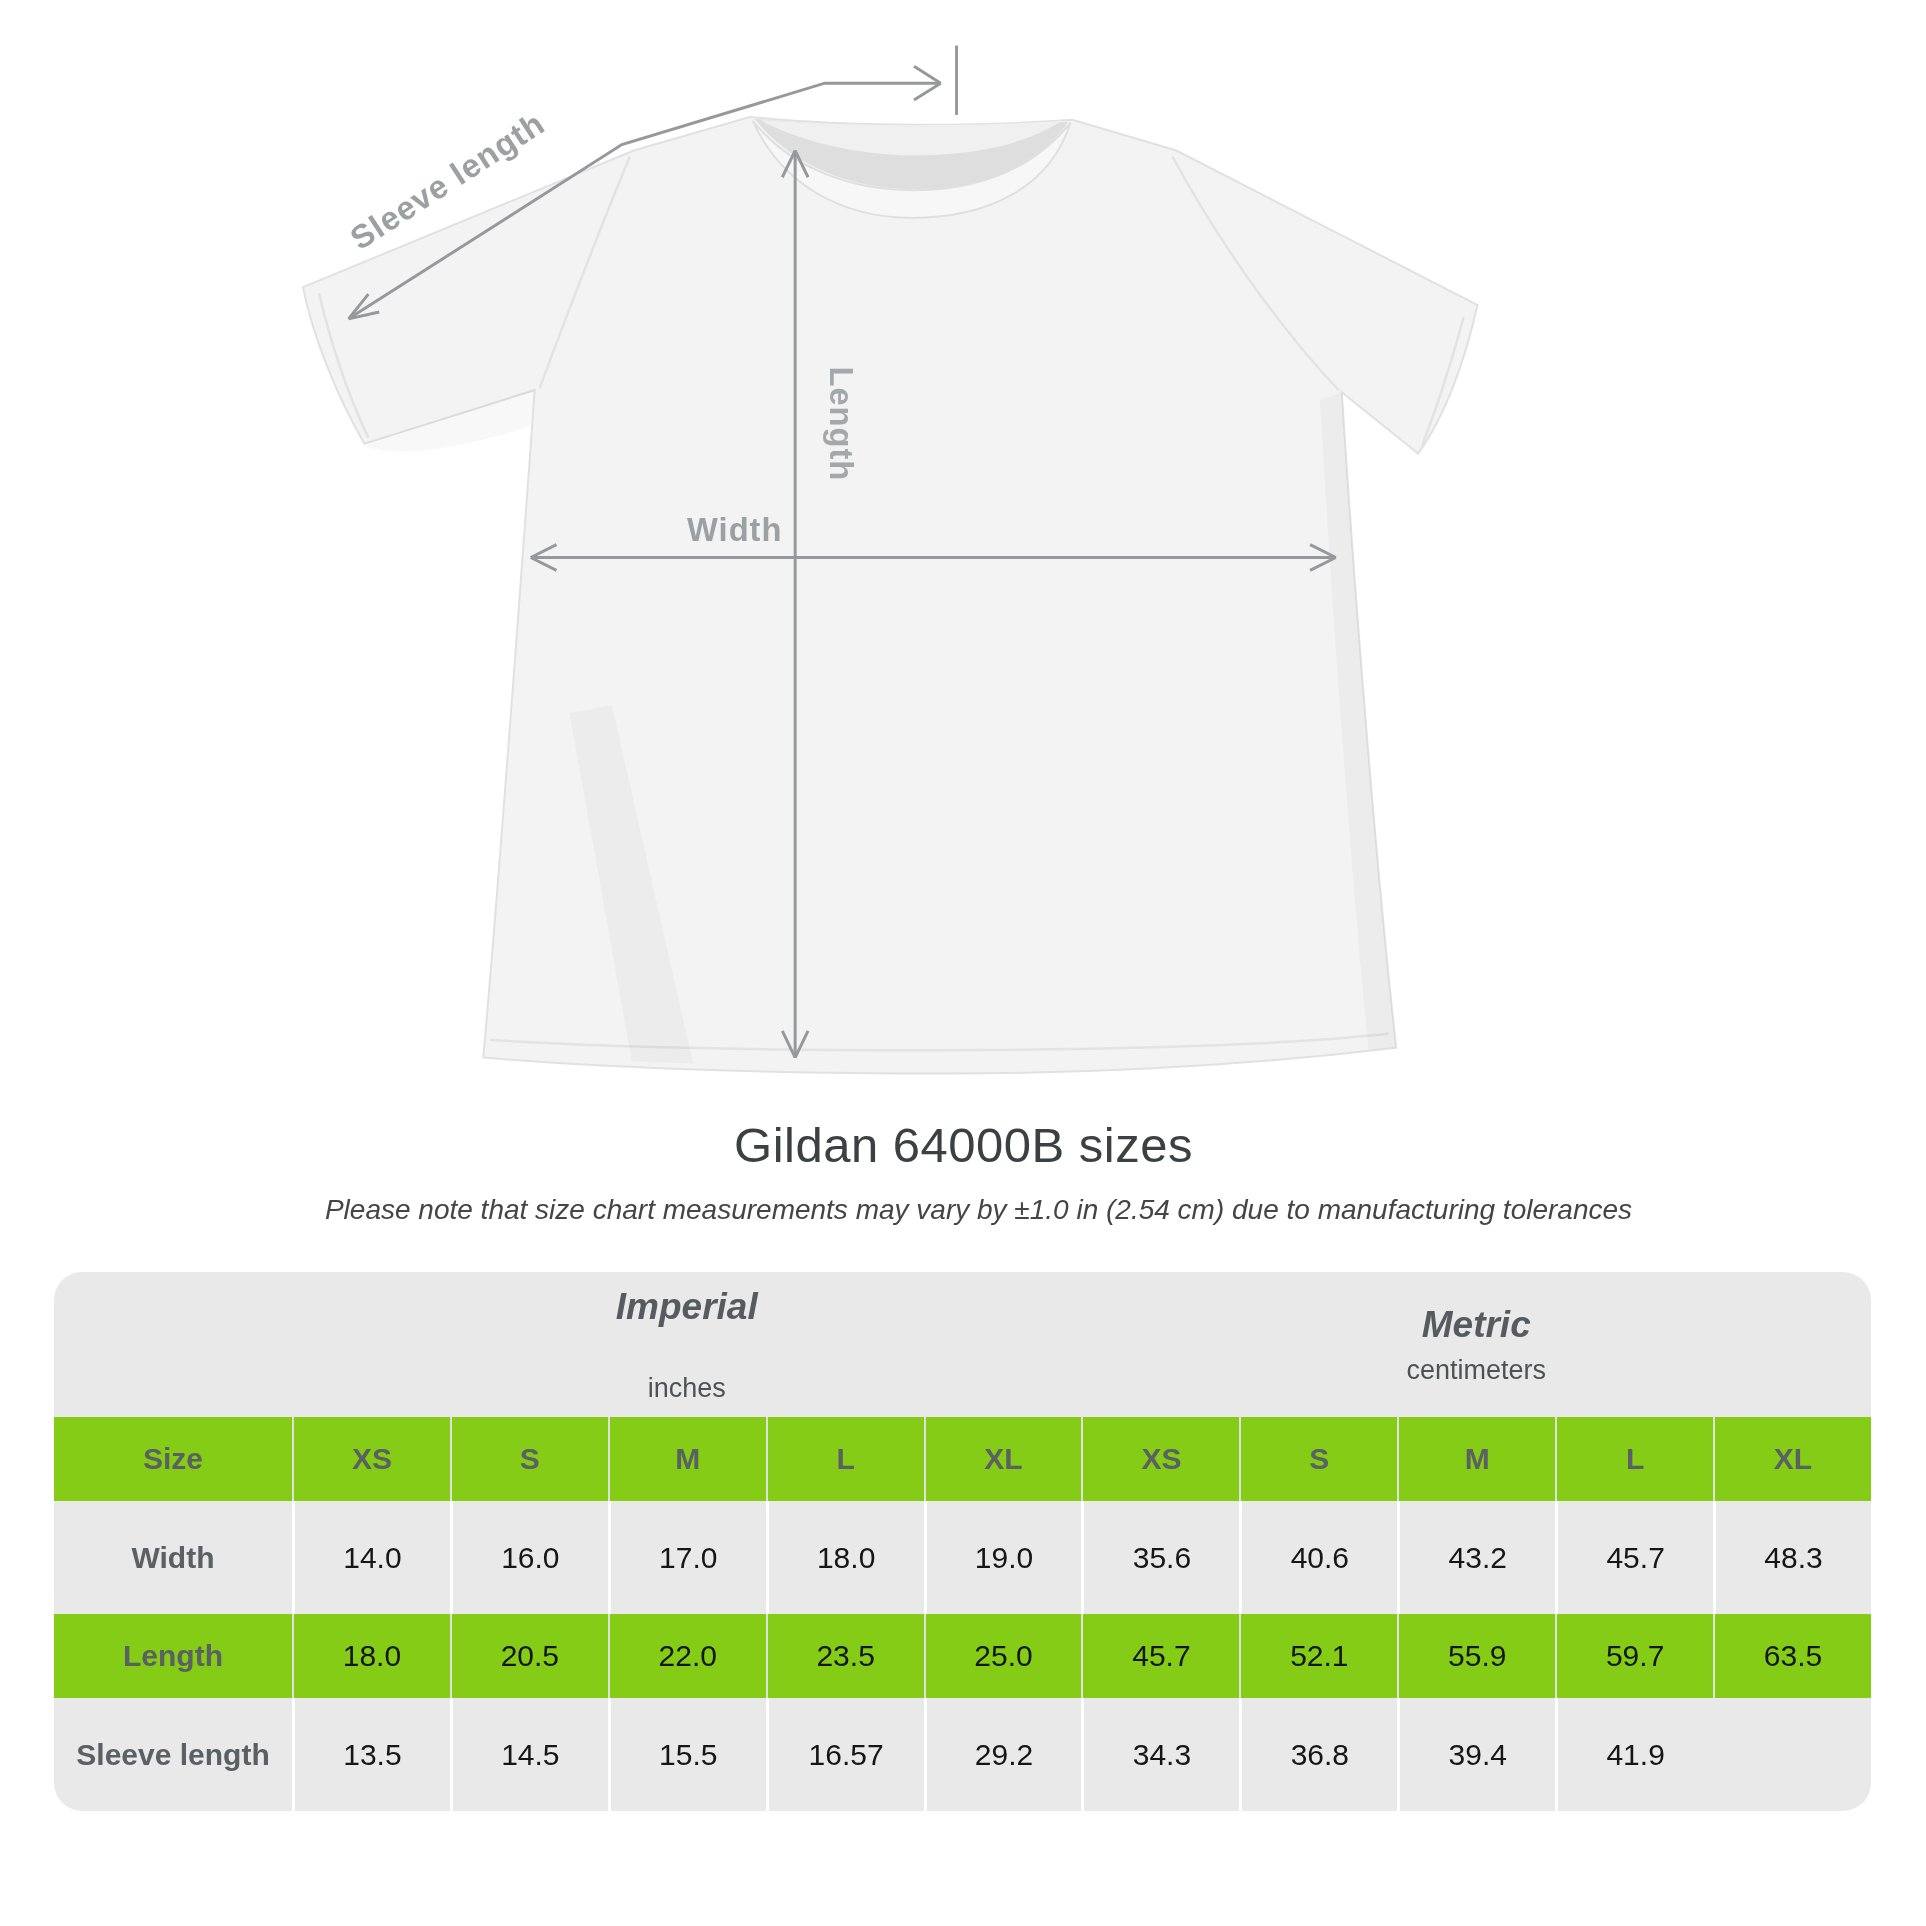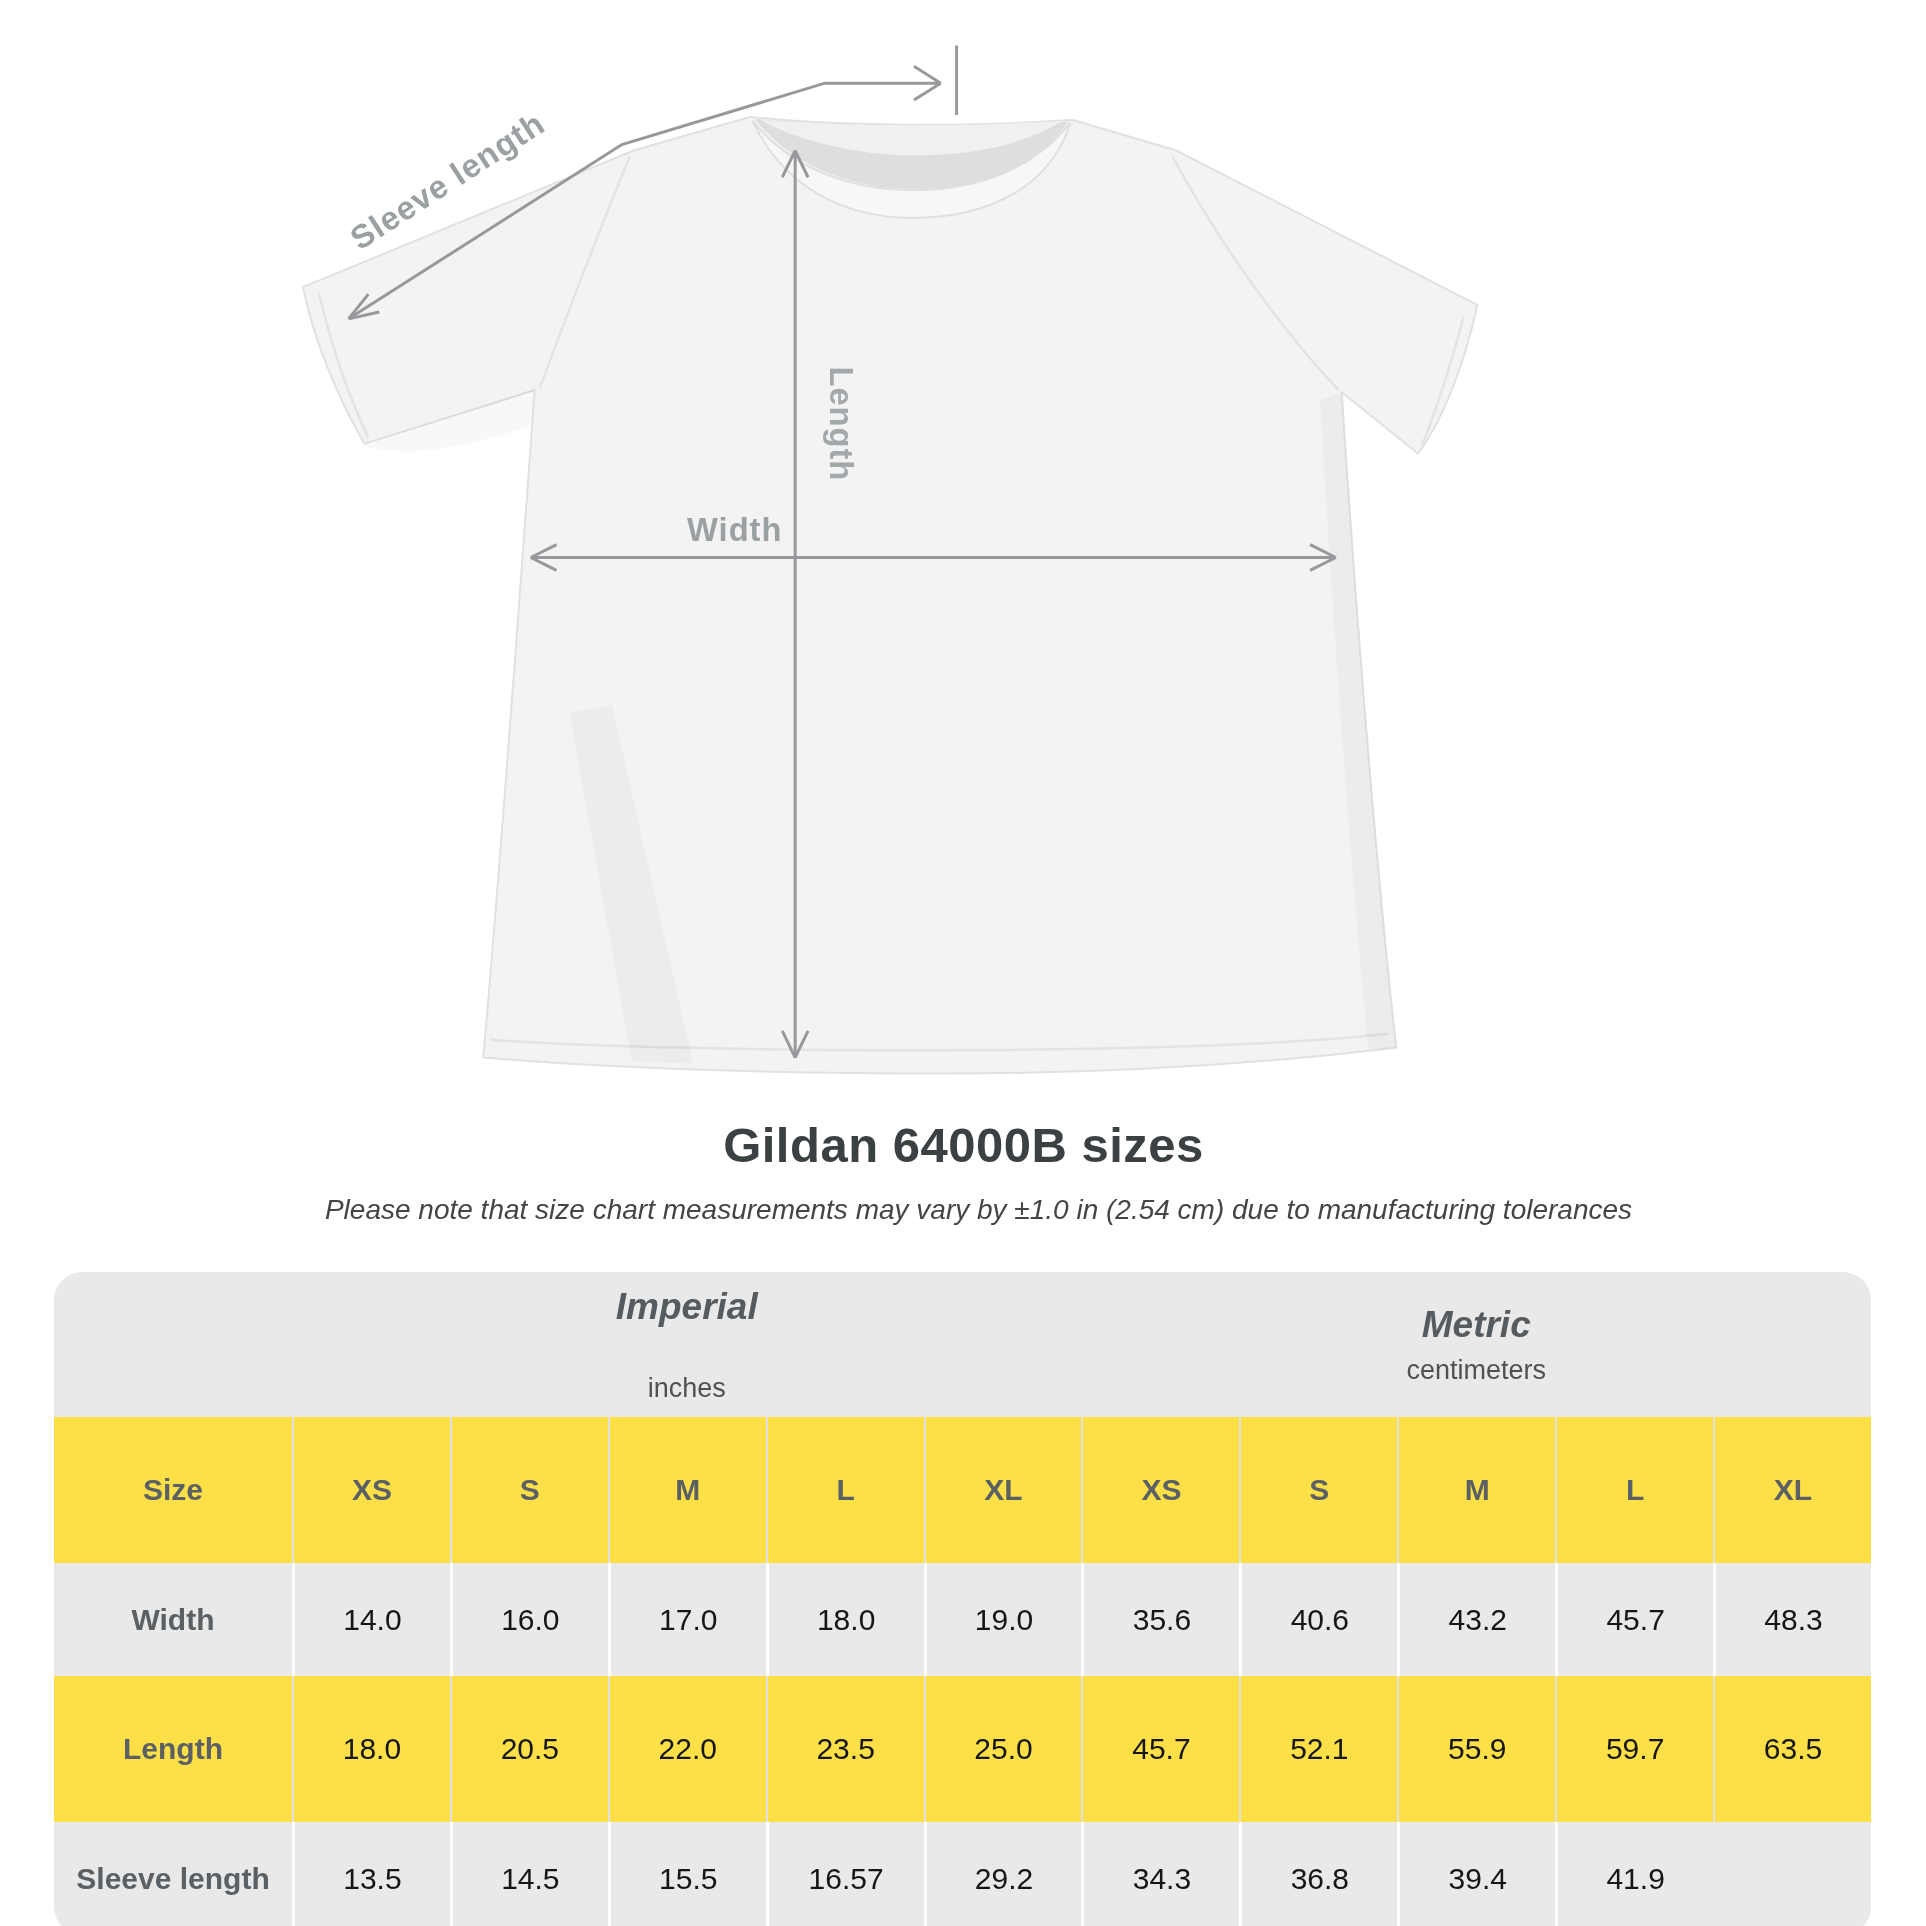--- a/index.html
+++ b/index.html
@@ -9,21 +9,21 @@
     font-family: "Liberation Sans", sans-serif;
     position: relative;
     overflow: hidden;
   }
   .diagram-wrap { position: absolute; top: 0; left: 0; width: 1927px; height: 1119px; }
   .diagram-wrap svg { display: block; }
 
   .page-title {
     position: absolute; top: 1117px; left: 0; width: 100%;
     text-align: center;
-    font-size: 49px; font-weight: bold; color: #3b4043;
+    font-size: 49px; font-weight: normal; color: #3b4043;
     letter-spacing: 0.5px;
   }
   .page-subtitle {
     position: absolute; top: 1194px; left: 0; width: 100%;
     text-align: center;
     font-size: 28px; font-style: italic; color: #454545; padding-left: 15px;
   }
 
   .size-table {
     position: absolute; left: 54px; top: 1272px; width: 1817px;
@@ -33,21 +33,21 @@
     display: grid; grid-template-columns: 238px repeat(10, 1fr);
     background: #e9e9e9; height: 145px;
   }
   .unit-cell { display: flex; flex-direction: column; justify-content: center; align-items: center; }
   .unit-cell.imperial { grid-column: 2 / span 5; gap: 36px; }
   .unit-cell.metric   { grid-column: 7 / span 5; }
   .unit-label { font-size: 37px; font-weight: bold; font-style: italic; color: #565b5f; }
   .unit-sub   { font-size: 27px; color: #4e5255; margin-top: 9px; }
 
   .t-row { display: grid; grid-template-columns: 238px repeat(10, 1fr); }
-  .t-row.white { background: #fde047; height: 146px; }
+  .t-row.white { background: #84cc16; height: 84px; }
   .t-row.gray  { background: #e9e9e9; height: 113px; }
   .cell {
     display: flex; align-items: center; justify-content: center;
     font-size: 30px; color: #161616;
   }
   .cell.hdr { font-weight: bold; color: #5a6064; }
   .t-row.white .cell + .cell { border-left: 2px solid #e0e0e0; }
   .t-row.gray  .cell + .cell { border-left: 3px solid #ffffff; }
 </style>
 </head>

